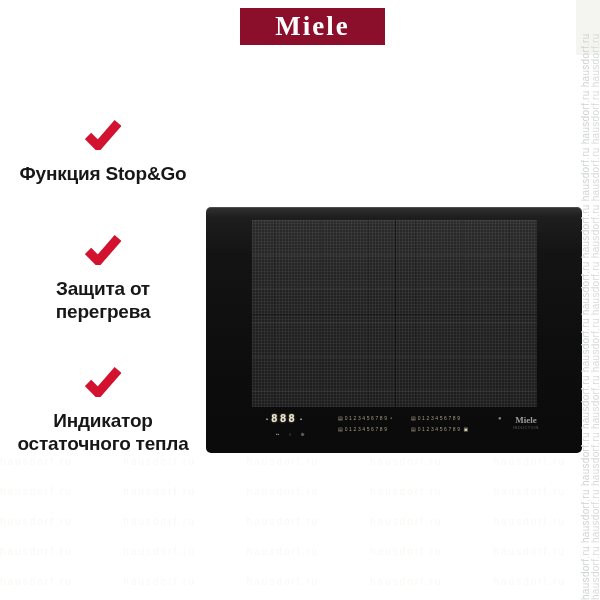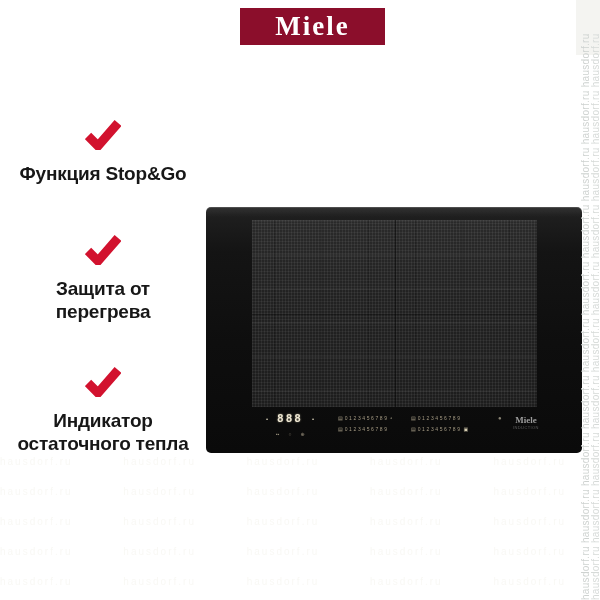--- a/index.html
+++ b/index.html
@@ -38,21 +38,21 @@
     background-image:
       repeating-linear-gradient(90deg,rgba(255,255,255,.06) 0,rgba(255,255,255,.06) 1px,transparent 1px,transparent 3px),
       repeating-linear-gradient(0deg,rgba(255,255,255,.05) 0,rgba(255,255,255,.05) 1px,transparent 1px,transparent 3px),
       repeating-linear-gradient(90deg,transparent 0,transparent 22px,rgba(0,0,0,.18) 22px,rgba(0,0,0,.18) 23px,transparent 23px,transparent 47px),
       repeating-linear-gradient(0deg,transparent 0,transparent 15px,rgba(255,255,255,.03) 15px,rgba(255,255,255,.03) 17px,transparent 17px,transparent 34px),
       linear-gradient(180deg,#2a2a2a,#222222 40%,#1d1d1d);}
   .seam-v{position:absolute;left:50%;top:0;width:1px;height:100%;background:rgba(0,0,0,.45);}
   .seam-h{position:absolute;left:0;top:50%;width:100%;height:1px;background:rgba(0,0,0,.28);}
 
   
-  .timer{position:absolute;left:60px;top:206px;display:flex;align-items:center;gap:9px;text-align:right;}
+  .timer{position:absolute;left:60px;top:206px;display:flex;align-items:center;gap:3px;text-align:right;}
   .tdot{font-size:6px;color:#d8d0b8;line-height:6px;}
   .tval{font-family:"DejaVu Sans Mono",monospace;font-weight:bold;font-size:11px;color:#f0e9d4;
     letter-spacing:2px;text-shadow:0 0 2px rgba(255,244,210,.55);line-height:11px;}
   .picons{position:absolute;left:70px;top:224px;display:flex;gap:9px;color:#938a77;font-size:5px;line-height:6px;}
   .srow{position:absolute;display:flex;align-items:center;gap:2px;white-space:nowrap;}
   .sl1{left:132px;top:208px}.sl2{left:132px;top:219px}.sr1{left:205px;top:208px}.sr2{left:205px;top:219px}
   .s-lead{font-size:5px;color:#b2a88f;line-height:6px;}
   .s-digits{font-size:5px;letter-spacing:1.6px;color:#a59b84;line-height:6px;}
   .s-trail{font-size:5px;color:#d8cfb2;line-height:6px;}
   .pwr{position:absolute;left:292px;top:208px;font-size:6px;color:#8a8474;line-height:6px;}

